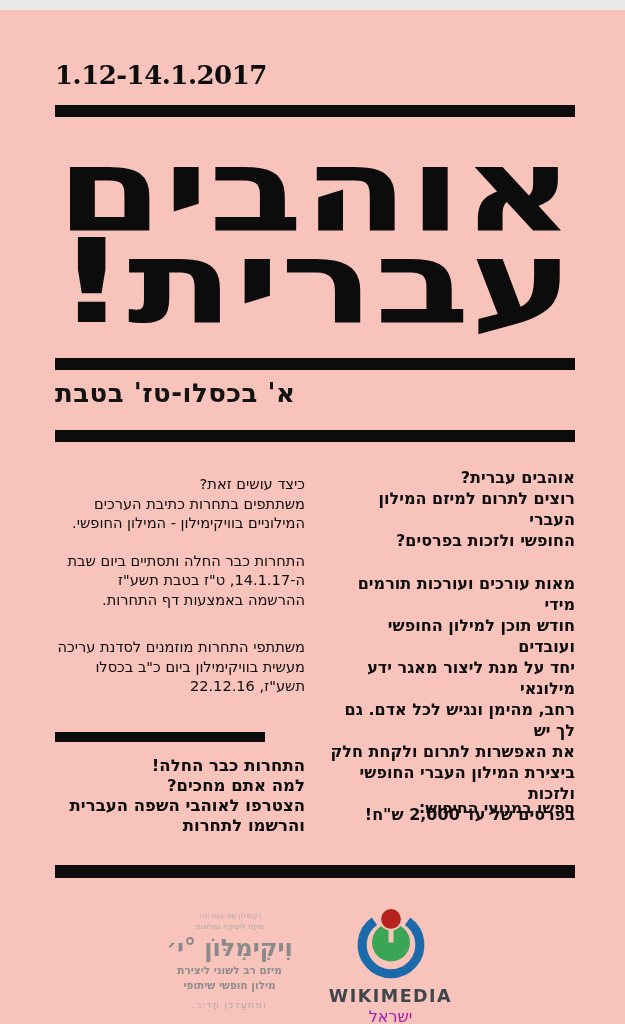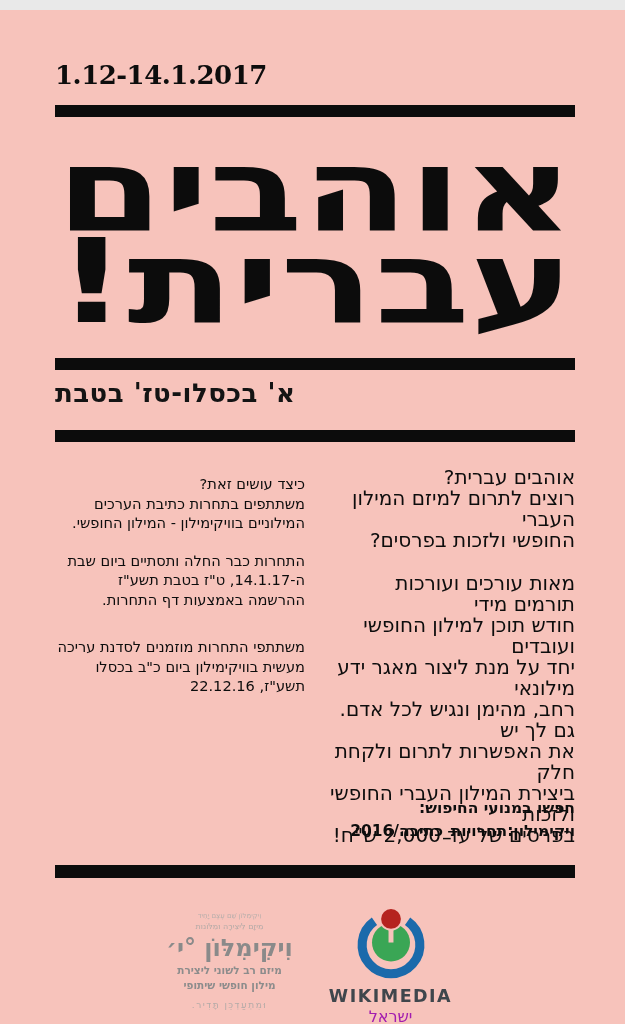--- a/index.html
+++ b/index.html
@@ -62,22 +62,22 @@
     white-space: nowrap;
     color: #141414;
   }
 
   .para { direction: rtl; text-align: right; white-space: pre-line; }
 
   .col-intro {
     position: absolute;
     right: 50px; top: 457px;
     width: 246px;
-    font-weight: 400;
-    font-size: 20px;
+    font-weight: 700;
+    font-size: 16px;
     line-height: 21px;
   }
   .col-intro .p1 { margin-bottom: 22px; }
 
   .col-details {
     position: absolute;
     left: 55px; top: 464px;
     width: 250px;
     font-weight: 400;
     font-size: 14.6px;
@@ -186,24 +186,30 @@
 משתתפים בתחרות כתיבת הערכים
 המילוניים בוויקימילון - המילון החופשי.</div>
     <div class="para p2">התחרות כבר החלה ותסתיים ביום שבת
 ה-14.1.17, ט"ז בטבת תשע"ז
 ההרשמה באמצעות דף התחרות.</div>
     <div class="para p3">משתתפי התחרות מוזמנים לסדנת עריכה
 מעשית בוויקימילון ביום כ"ב בכסלו
 תשע"ז, 22.12.16</div>
   </div>
 
+  <div class="cta-block">
+    <div class="cta-bar"></div>
+    <div class="para cta-text">התחרות כבר החלה!
+למה אתם מחכים?
+הצטרפו לאוהבי השפה העברית
+והרשמו לתחרות</div>
+  </div>
 
   <div class="search-block">
     <div>חפשו במנועי החיפוש:</div>
-    <div>ויקימילון:תחרויות_כתיבה/2016</div>
   </div>
 
   <div class="rule rule-4"></div>
 
   <div class="footer">
 
     <div class="wikt-logo">
       <div class="wikt-faded-1">וִיקִימִלּוֹן שֵׁם עֶצֶם יָחִיד</div>
       <div class="wikt-faded-2">מִיזָם לִיצִירָה וּמִלּוֹנוּת</div>
       <div class="wikt-wordmark">וִיקִימִלּוֹן °י׳</div>

